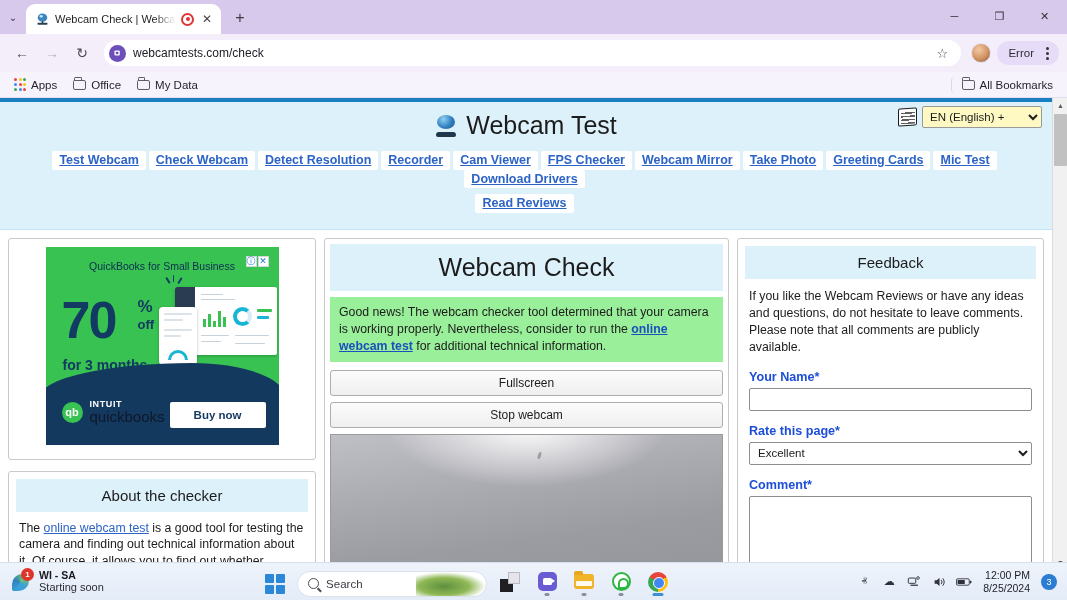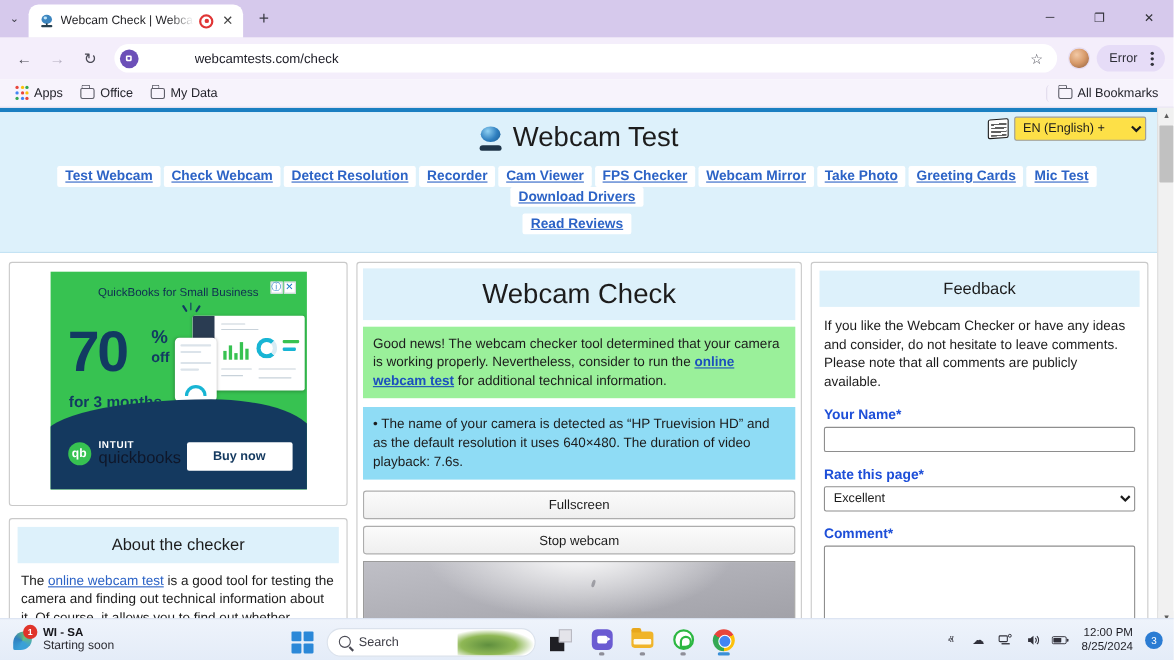--- a/index.html
+++ b/index.html
@@ -115,21 +115,21 @@
   }
   #site-badge {
     width:17px;height:17px;border-radius:50%;
     background:#6c4fb8;
     display:flex;align-items:center;justify-content:center;
     flex:0 0 17px;
   }
   #omnibox-url {
     font-size: 12px; color: #20202a;
     flex:1 1 auto;
-    white-space:nowrap; overflow:hidden;margin-left:44px;
+    white-space:nowrap; overflow:hidden;
   }
   #star-btn {
     width:22px;height:22px;flex:0 0 22px;
     display:flex;align-items:center;justify-content:center;
     font-size:13px;color:#4a4a55;
   }
   #profile-avatar {
     width:20px;height:20px;border-radius:50%;flex:0 0 20px;
     background: radial-gradient(circle at 38% 32%, #f2c9a6 0%, #d79a6a 48%, #8e5c3a 100%);
     margin: 0 4px 0 2px;
@@ -251,21 +251,21 @@
     content:"";position:absolute;left:1.5px;top:1.5px;right:1.5px;bottom:1.5px;
     background:repeating-linear-gradient(0deg,#1c1c1c 0 1.5px,transparent 1.5px 3.4px);
     opacity:.7;
   }
   #lang-select {
     width: 120px; height: 22px;
     font-size: 11.5px;
     font-family:"Liberation Sans",sans-serif;
     border:1px solid #9a9a9a;
     border-radius:2px;
-    background:#fde047;
+    background:#fef9c3;
     padding: 0 3px;
     color:#1c1c1c;
   }
 
   
   #columns {
     display:flex;
     gap: 8px;
     padding: 8px;
     align-items: flex-start;
@@ -812,38 +812,37 @@
           </div>
         </div>
 
         <div id="col-center">
           <div class="panel">
             <div id="center-title">Webcam Check</div>
             <div id="center-body">
 
               <div id="alert-success"><span>Good news! The webcam checker tool determined that your camera is working properly. Nevertheless, consider to run the </span><a>online webcam test</a><span> for additional technical information.</span></div>
 
-              <div id="alert-info">• The name of your camera is detected as “HP Truevision HD” and as the default resolution it uses 640×480. The duration of video playback: 7.6s.</div>
 
               <button class="wide-btn">Fullscreen</button>
               <button class="wide-btn">Stop webcam</button>
 
               <div id="video-frame">
                 <span class="speck1"></span>
 
               </div>
             </div>
           </div>
         </div>
 
         <div id="col-right">
           <div class="panel">
             <div class="panel-title">Feedback</div>
             <div id="feedback-body">
-              <p>If you like the Webcam Checker or have any ideas and consider, do not hesitate to leave comments. Please note that all comments are publicly available.</p>
+              <p>If you like the Webcam Reviews or have any ideas and questions, do not hesitate to leave comments. Please note that all comments are publicly available.</p>
 
               <label class="field-label">Your Name*</label>
               <input class="text-input" type="text" value="" placeholder="" style="">
 
               <label class="field-label">Rate this page*</label>
               <select class="select-input">
                 <option>Excellent</option>
               </select>
 
               <label class="field-label">Comment*</label>

